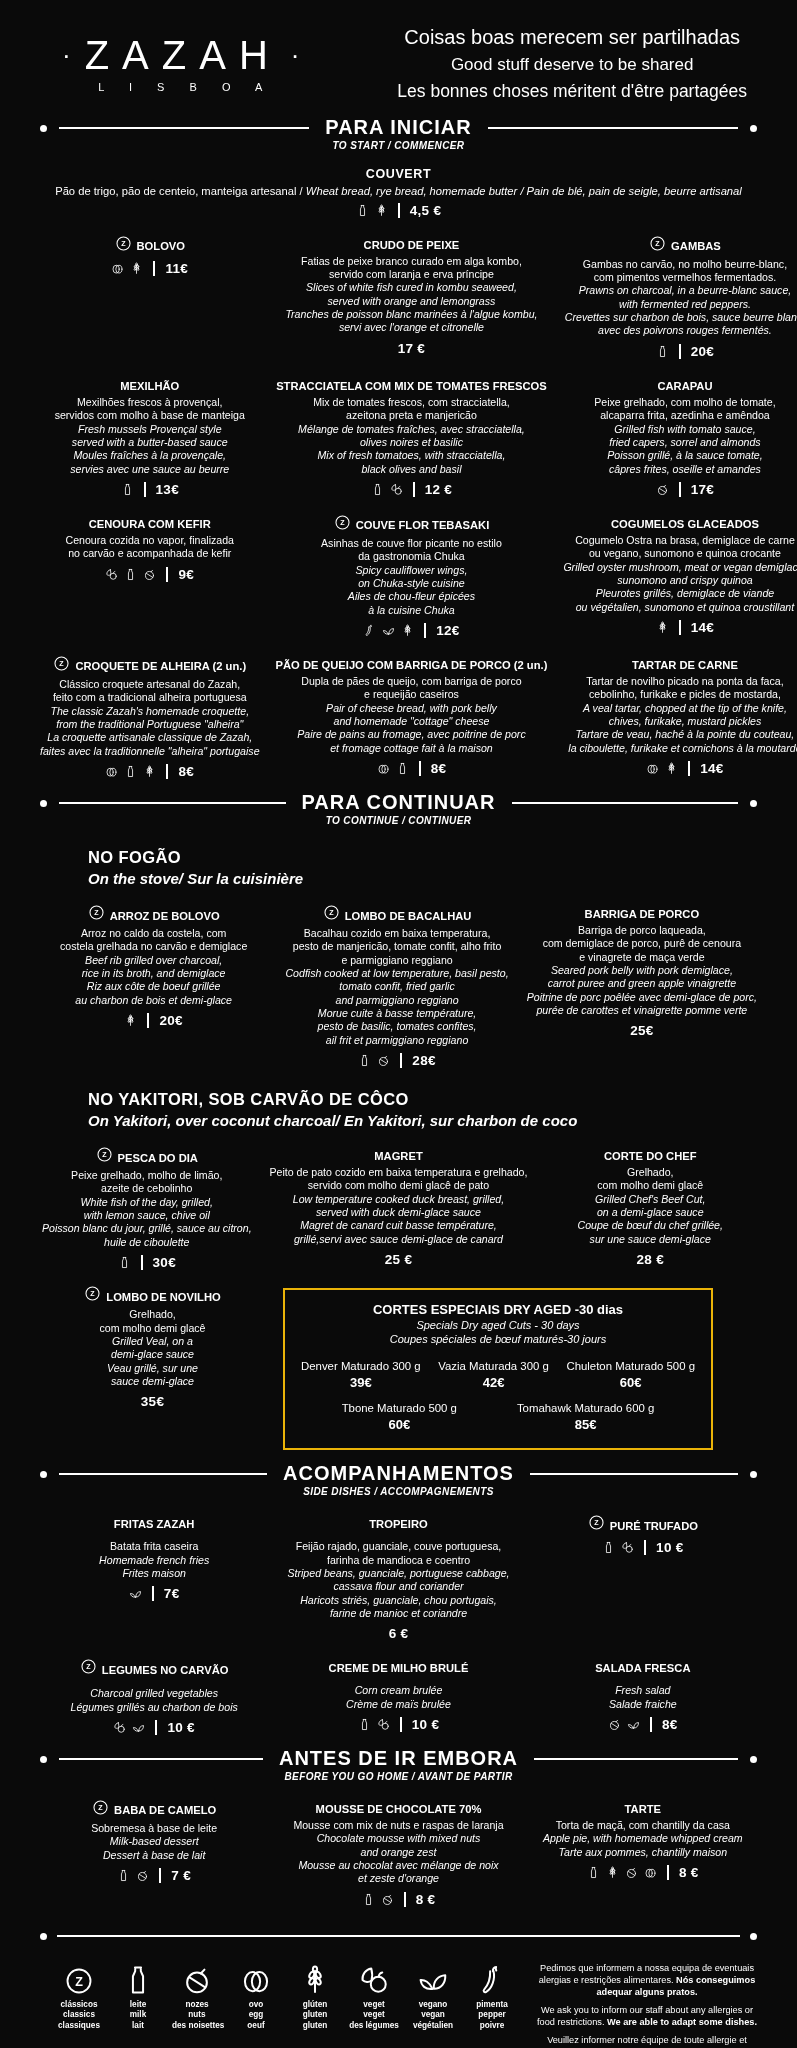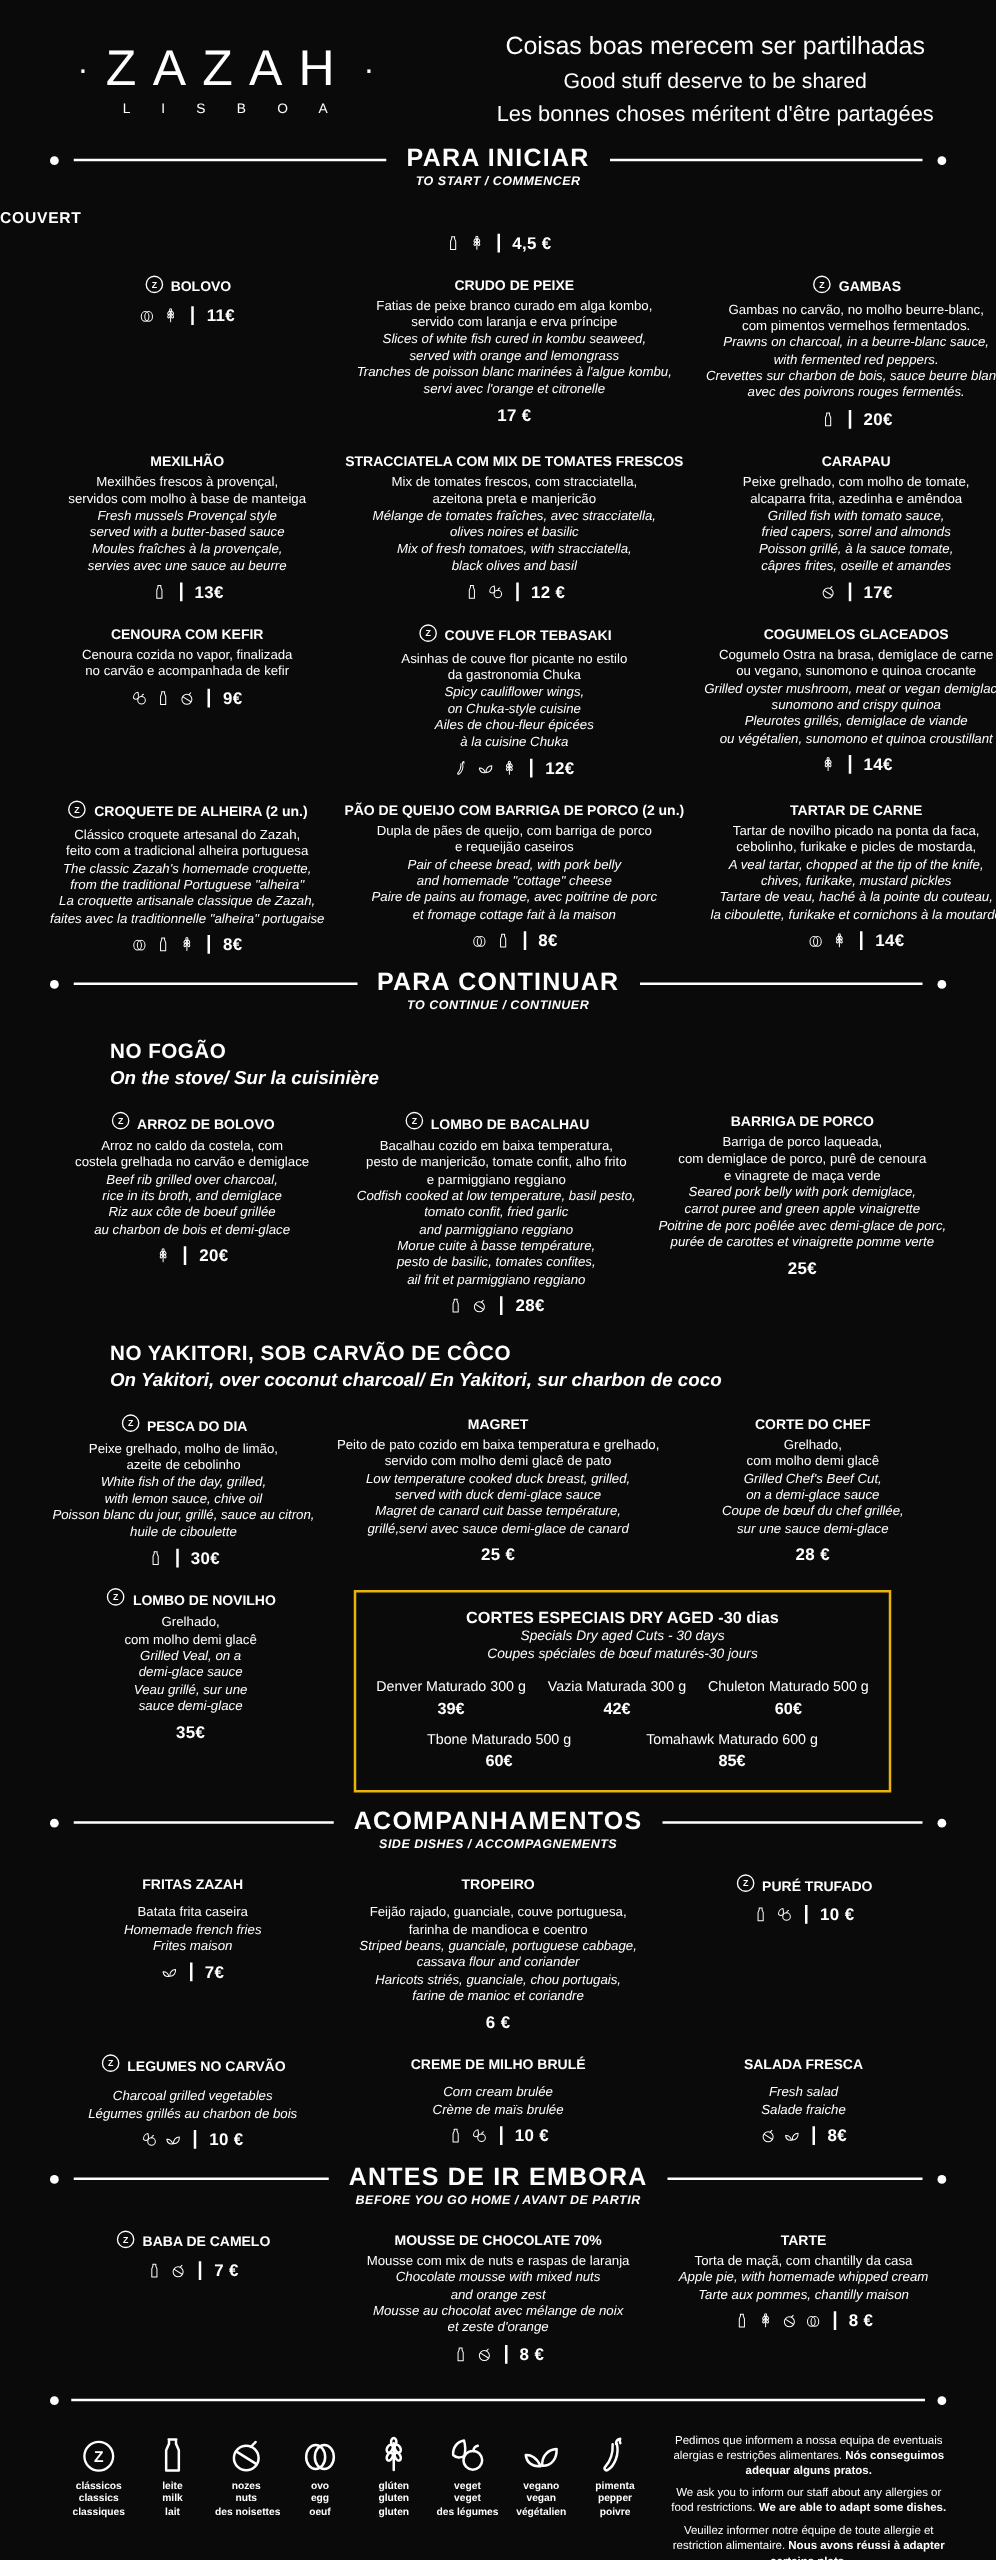--- a/index.html
+++ b/index.html
@@ -19,21 +19,21 @@
 
   
   .divider{display:flex;align-items:flex-start;margin:12px 40px 0;}
   .divider .dot{width:7px;height:7px;border-radius:50%;background:#fff;flex:none;margin-top:9px;}
   .divider .line{flex:1;height:2px;background:#fff;margin:0 12px;margin-top:11px;}
   .dtitle{text-align:center;padding:0 4px;}
   .dtitle .t{font-size:20px;font-weight:700;letter-spacing:1px;}
   .dtitle .s{font-size:10px;font-weight:700;font-style:italic;letter-spacing:.4px;margin-top:1px;}
 
   
-  .couvert{text-align:left;margin-top:16px;}
+  .couvert{text-align:center;margin-top:16px;}
   .couvert .cname{font-size:12.5px;font-weight:700;letter-spacing:.6px;}
   .couvert .cdesc{font-size:11.2px;margin-top:4px;}
 
   
   .grid{display:grid;grid-template-columns:repeat(3,1fr);column-gap:16px;row-gap:20px;margin:20px 40px 0;}
   .dish{text-align:center;}
   .dish-name{font-size:11.2px;font-weight:700;display:flex;align-items:center;justify-content:center;
              gap:5px;line-height:1.25;white-space:nowrap;}
   .badge{transform:translateY(-3px);flex:none;display:inline-flex;}
   .dish-desc{font-size:10.6px;line-height:1.26;margin-top:3px;}
@@ -100,20 +100,21 @@
         <span class="line"></span>
         <div class="dtitle">
           <div class="t">PARA INICIAR</div>
           <div class="s">TO START / COMMENCER</div>
         </div>
         <span class="line"></span>
         <span class="dot"></span>
       </div>
       <div class="couvert">
         <div class="cname">COUVERT</div>
+        <div class="cdesc"><span>Pão de trigo, pão de centeio, manteiga artesanal / </span><span class="it">Wheat bread, rye bread, homemade butter / Pain de blé, pain de seigle, beurre artisanal</span></div>
         <div class="price-line">
           <span class="ic">
             <svg viewBox="0 0 24 24" width="13" height="13" fill="none" stroke="#fff" stroke-width="1.5" stroke-linecap="round" stroke-linejoin="round">
               <path d="M9.7 2.7h4.6M9.9 2.7v2.6l-1.7 3.9v12.1h7.6V9.2l-1.7-3.9V2.7"></path>
             </svg>
           </span>
           <span class="ic">
             <svg viewBox="0 0 24 24" width="13" height="13" fill="none" stroke="#fff" stroke-width="1.5" stroke-linecap="round" stroke-linejoin="round">
               <path d="M12 21V5"></path>
               <ellipse cx="12" cy="4.2" rx="1.6" ry="2.4"></ellipse>
@@ -881,20 +882,25 @@
         <div class="dish">
           <div class="dish-name">
             <span class="ic badge">
               <svg viewBox="0 0 24 24" width="17" height="17" fill="none" stroke="#fff" stroke-width="1.5" stroke-linecap="round" stroke-linejoin="round">
                 <circle cx="12" cy="12" r="9.2"></circle>
                 <text x="12" y="15.6" text-anchor="middle" font-size="10" fill="#fff" stroke="none" font-family="Liberation Sans, sans-serif">Z</text>
               </svg>
             </span>
             <span>BABA DE CAMELO</span>
           </div>
+          <div class="dish-desc">
+            <div class="pre">Sobremesa à base de leite</div>
+            <div class="pre it">Milk-based dessert
+Dessert à base de lait</div>
+          </div>
           <div class="price-line">
             <span class="ic">
               <svg viewBox="0 0 24 24" width="13" height="13" fill="none" stroke="#fff" stroke-width="1.5" stroke-linecap="round" stroke-linejoin="round">
                 <path d="M9.7 2.7h4.6M9.9 2.7v2.6l-1.7 3.9v12.1h7.6V9.2l-1.7-3.9V2.7"></path>
               </svg>
             </span>
             <span class="ic">
               <svg viewBox="0 0 24 24" width="13" height="13" fill="none" stroke="#fff" stroke-width="1.5" stroke-linecap="round" stroke-linejoin="round">
                 <circle cx="12" cy="13.8" r="7.4"></circle>
                 <path d="M6.4 10.1l11.5 7.2M14.8 7.1l2.8-2.9"></path>

